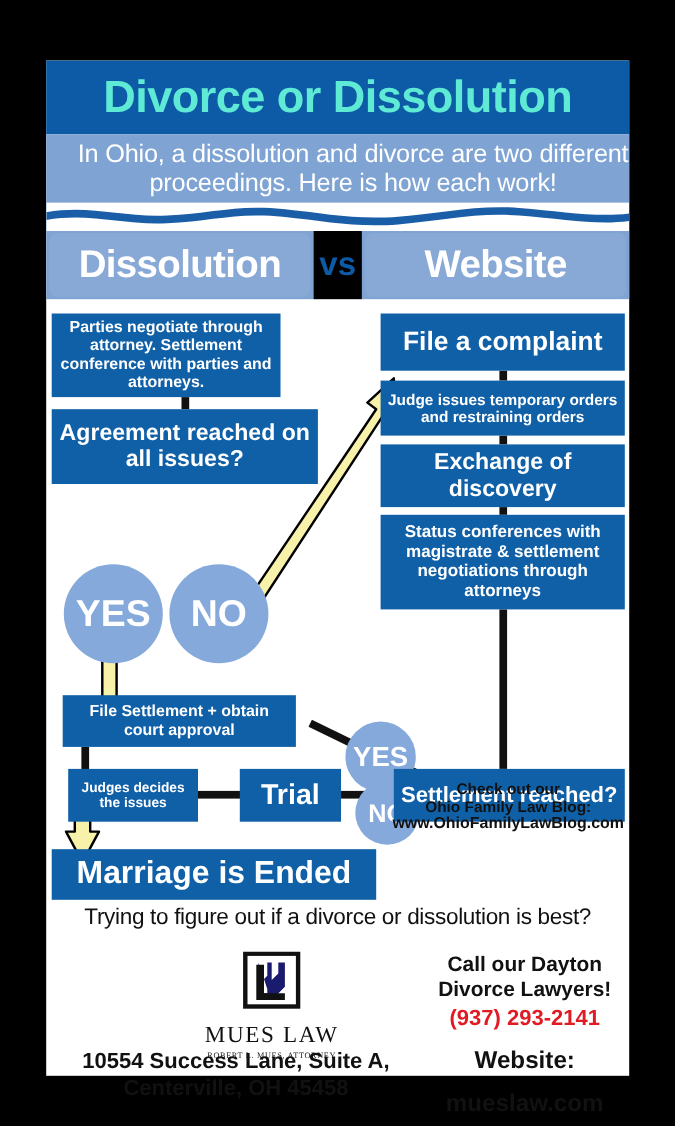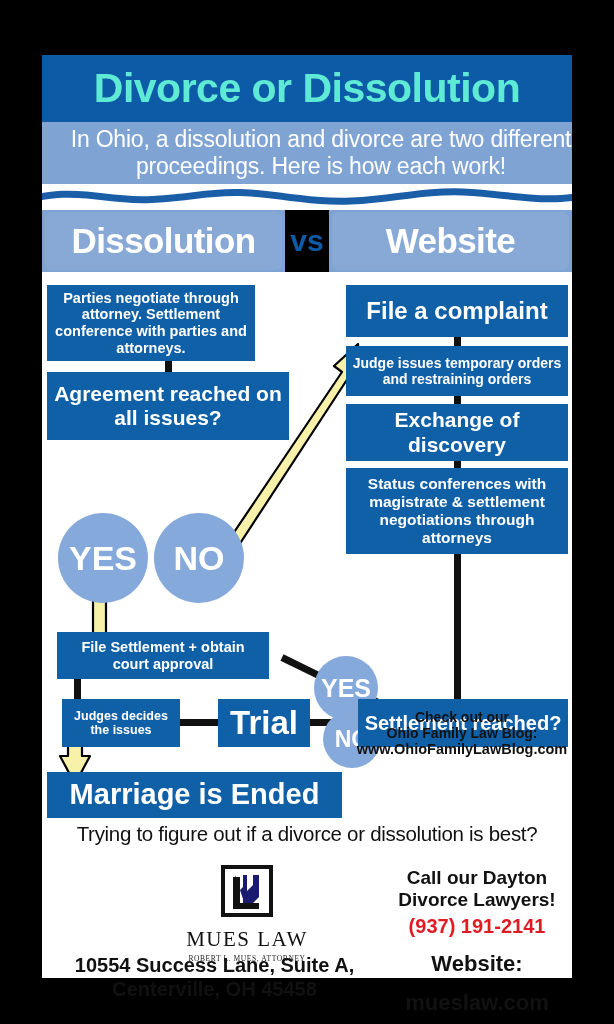--- a/index.html
+++ b/index.html
@@ -85,21 +85,21 @@
     font-weight: bold; line-height: 1;
   }
 
   
   #b-negotiate { left: 5px;  top: 13px;  width: 208px; height: 76px; font-size: 14.5px; }
   #b-agreement { left: 5px;  top: 100px; width: 242px; height: 68px; font-size: 21px; }
   #c-yes1 { left: 16px;  top: 241px; width: 90px; height: 90px; font-size: 34px; }
   #c-no1  { left: 112px; top: 241px; width: 90px; height: 90px; font-size: 34px; }
   #b-settle   { left: 15px;  top: 360px; width: 212px; height: 47px; font-size: 14.5px; }
   #b-judges   { left: 20px;  top: 427px; width: 118px;  height: 48px; font-size: 12.5px; }
-  #b-trial    { left: 176px; top: 427px; width: 92px;  height: 48px; font-size: 33px; }
+  #b-trial    { left: 176px; top: 427px; width: 92px;  height: 48px; font-size: 26px; }
   #b-marriage { left: 5px;  top: 500px; width: 295px; height: 46px; font-size: 29px; }
 
   
   #b-file     { left: 304px; top: 13px;  width: 222px; height: 52px; font-size: 24px; }
   #b-judgeord { left: 304px; top: 74px;  width: 222px; height: 50px; font-size: 14px; }
   #b-exchange { left: 304px; top: 132px; width: 222px; height: 57px; font-size: 21px; }
   #b-status   { left: 304px; top: 196px; width: 222px; height: 86px; font-size: 15.5px; }
   #b-reached  { left: 316px; top: 427px; width: 210px; height: 48px; font-size: 20px; }
   #c-yes2 { left: 272px; top: 384px; width: 64px; height: 64px; font-size: 25px; }
   #c-no2  { left: 281px; top: 438px; width: 58px; height: 58px; font-size: 23px; }
@@ -256,19 +256,19 @@
     </div>
 
     <div class="address">
       <span>10554 Success Lane, Suite A,</span>
       <span class="l2">Centerville, OH 45458</span>
     </div>
 
     <div class="callcol">
       <div class="call">Call our Dayton</div>
       <div class="call">Divorce Lawyers!</div>
-      <div class="phone">(937) 191-2141</div>
+      <div class="phone">(937) 293-2141</div>
       <div class="web">Website:</div>
       <div class="web">mueslaw.com</div>
     </div>
   </div>
 
 </div>
 
 </body></html>

